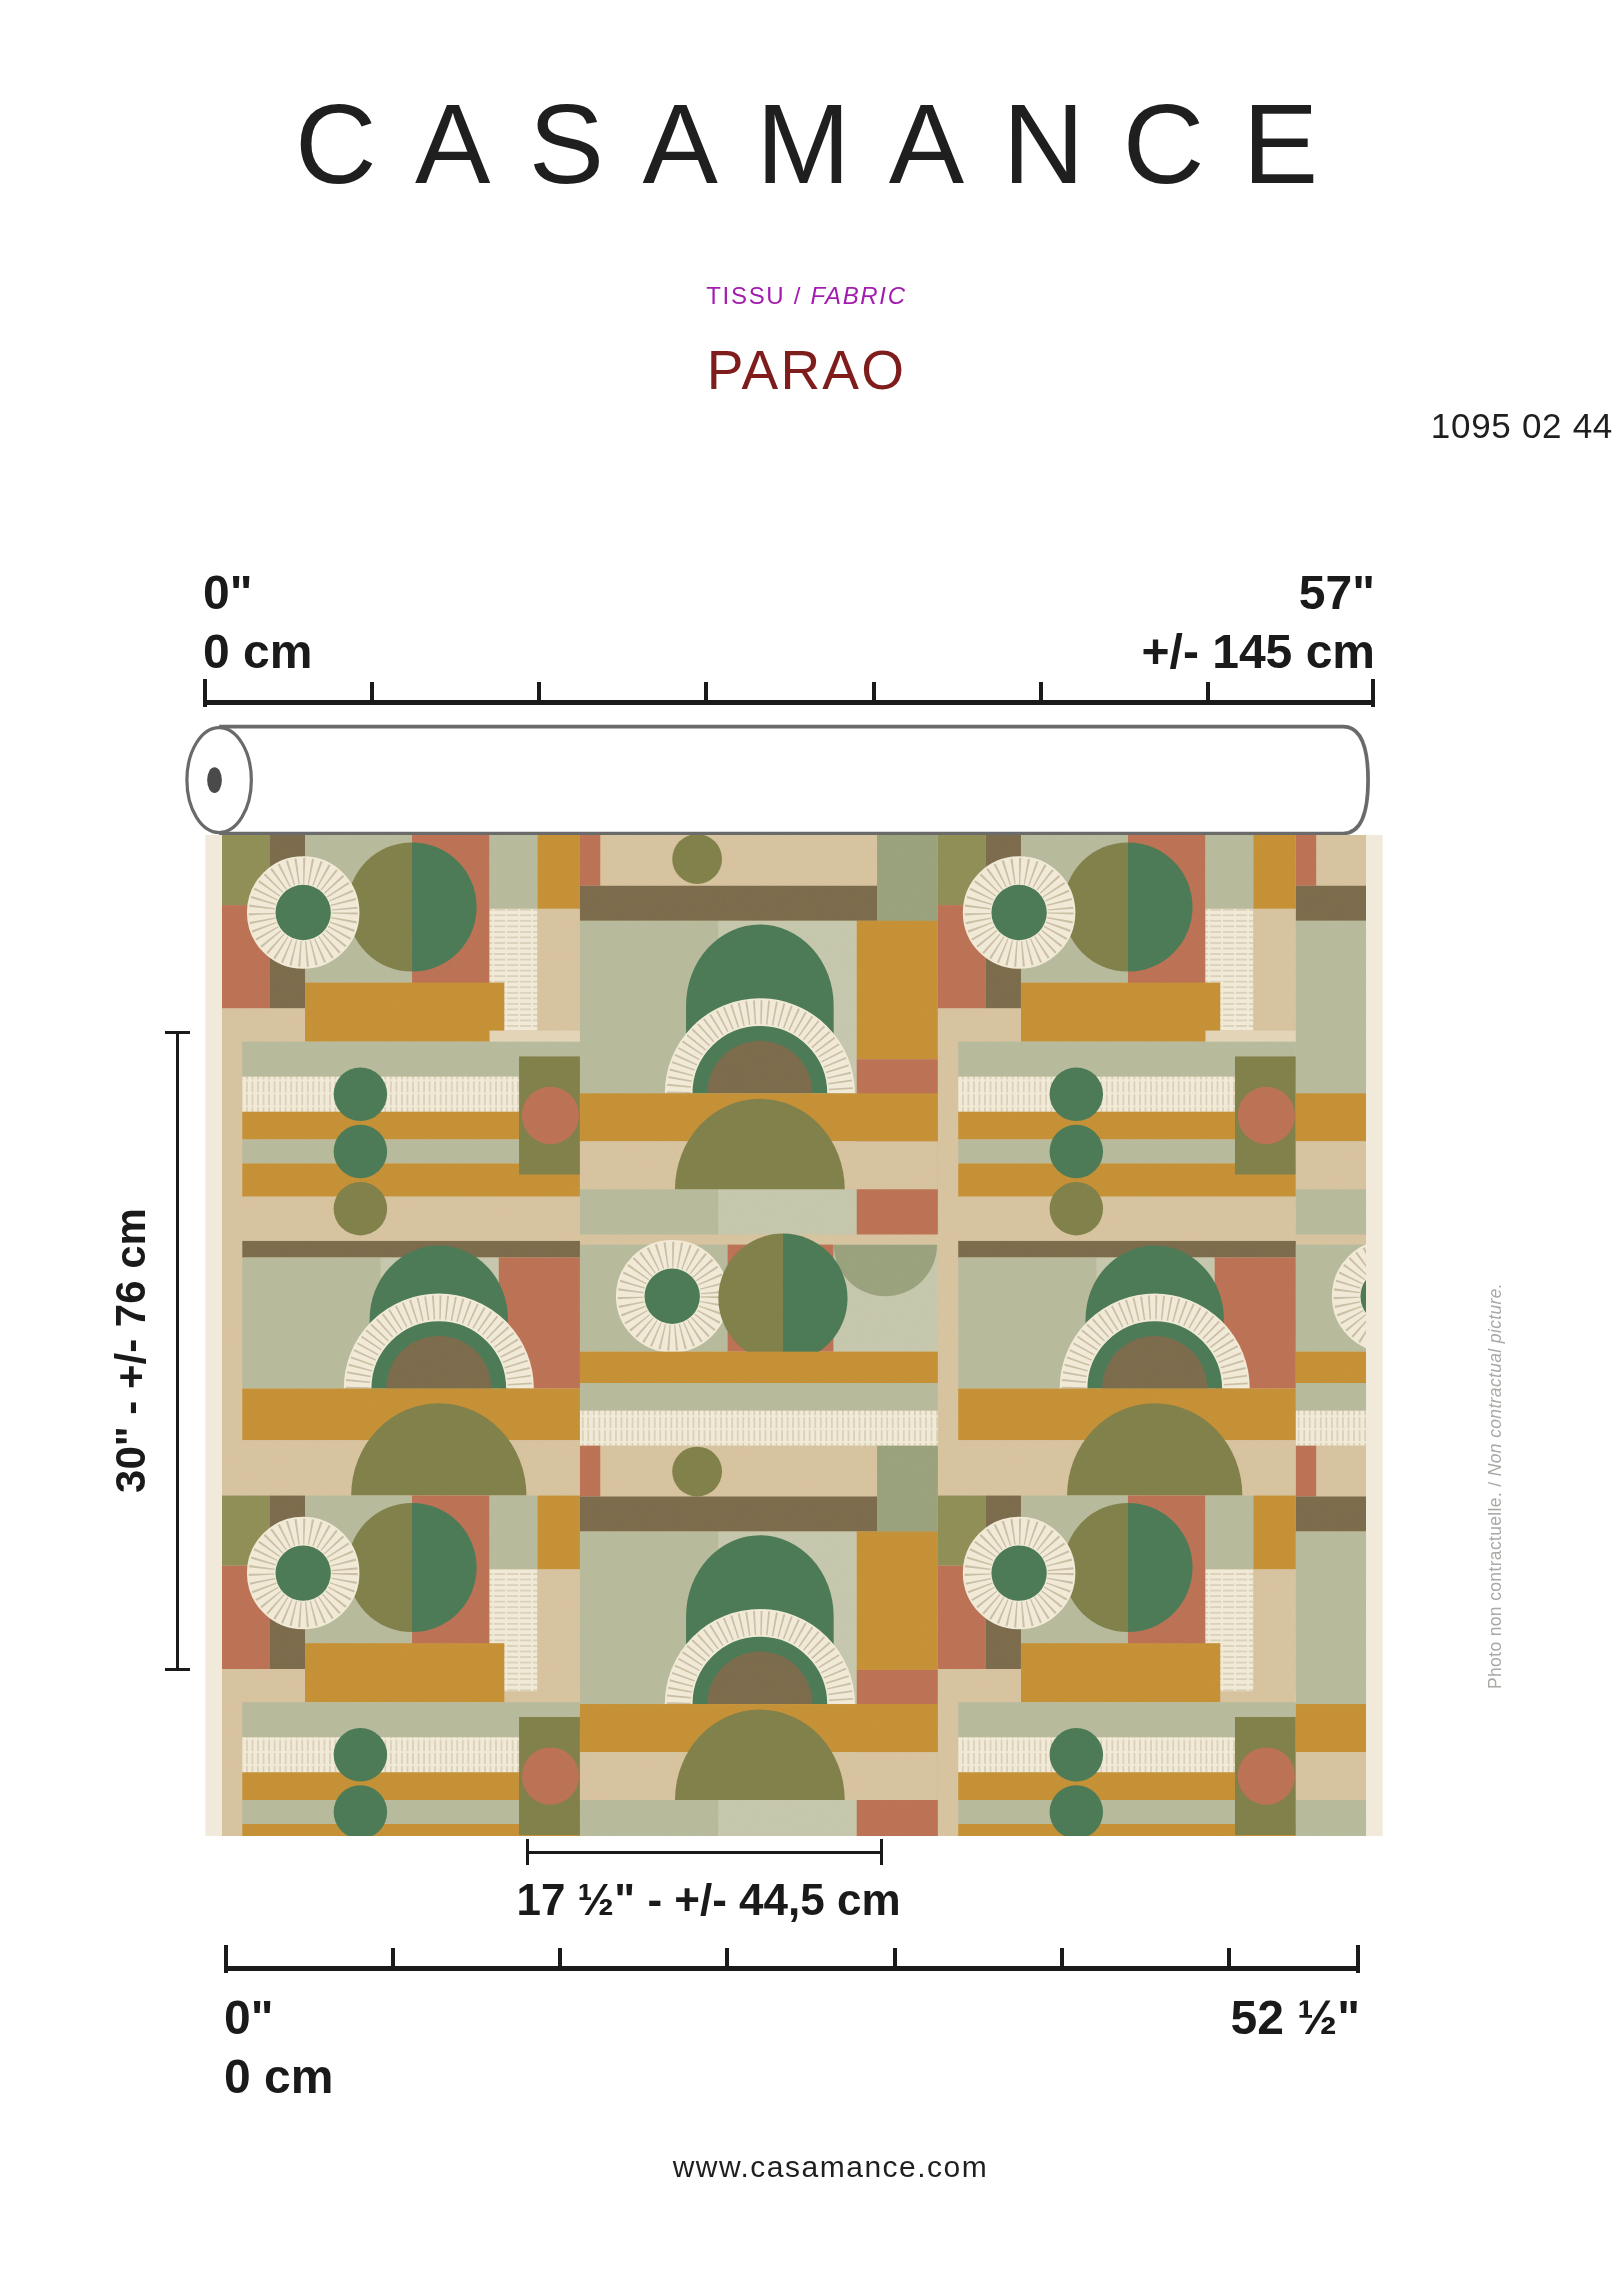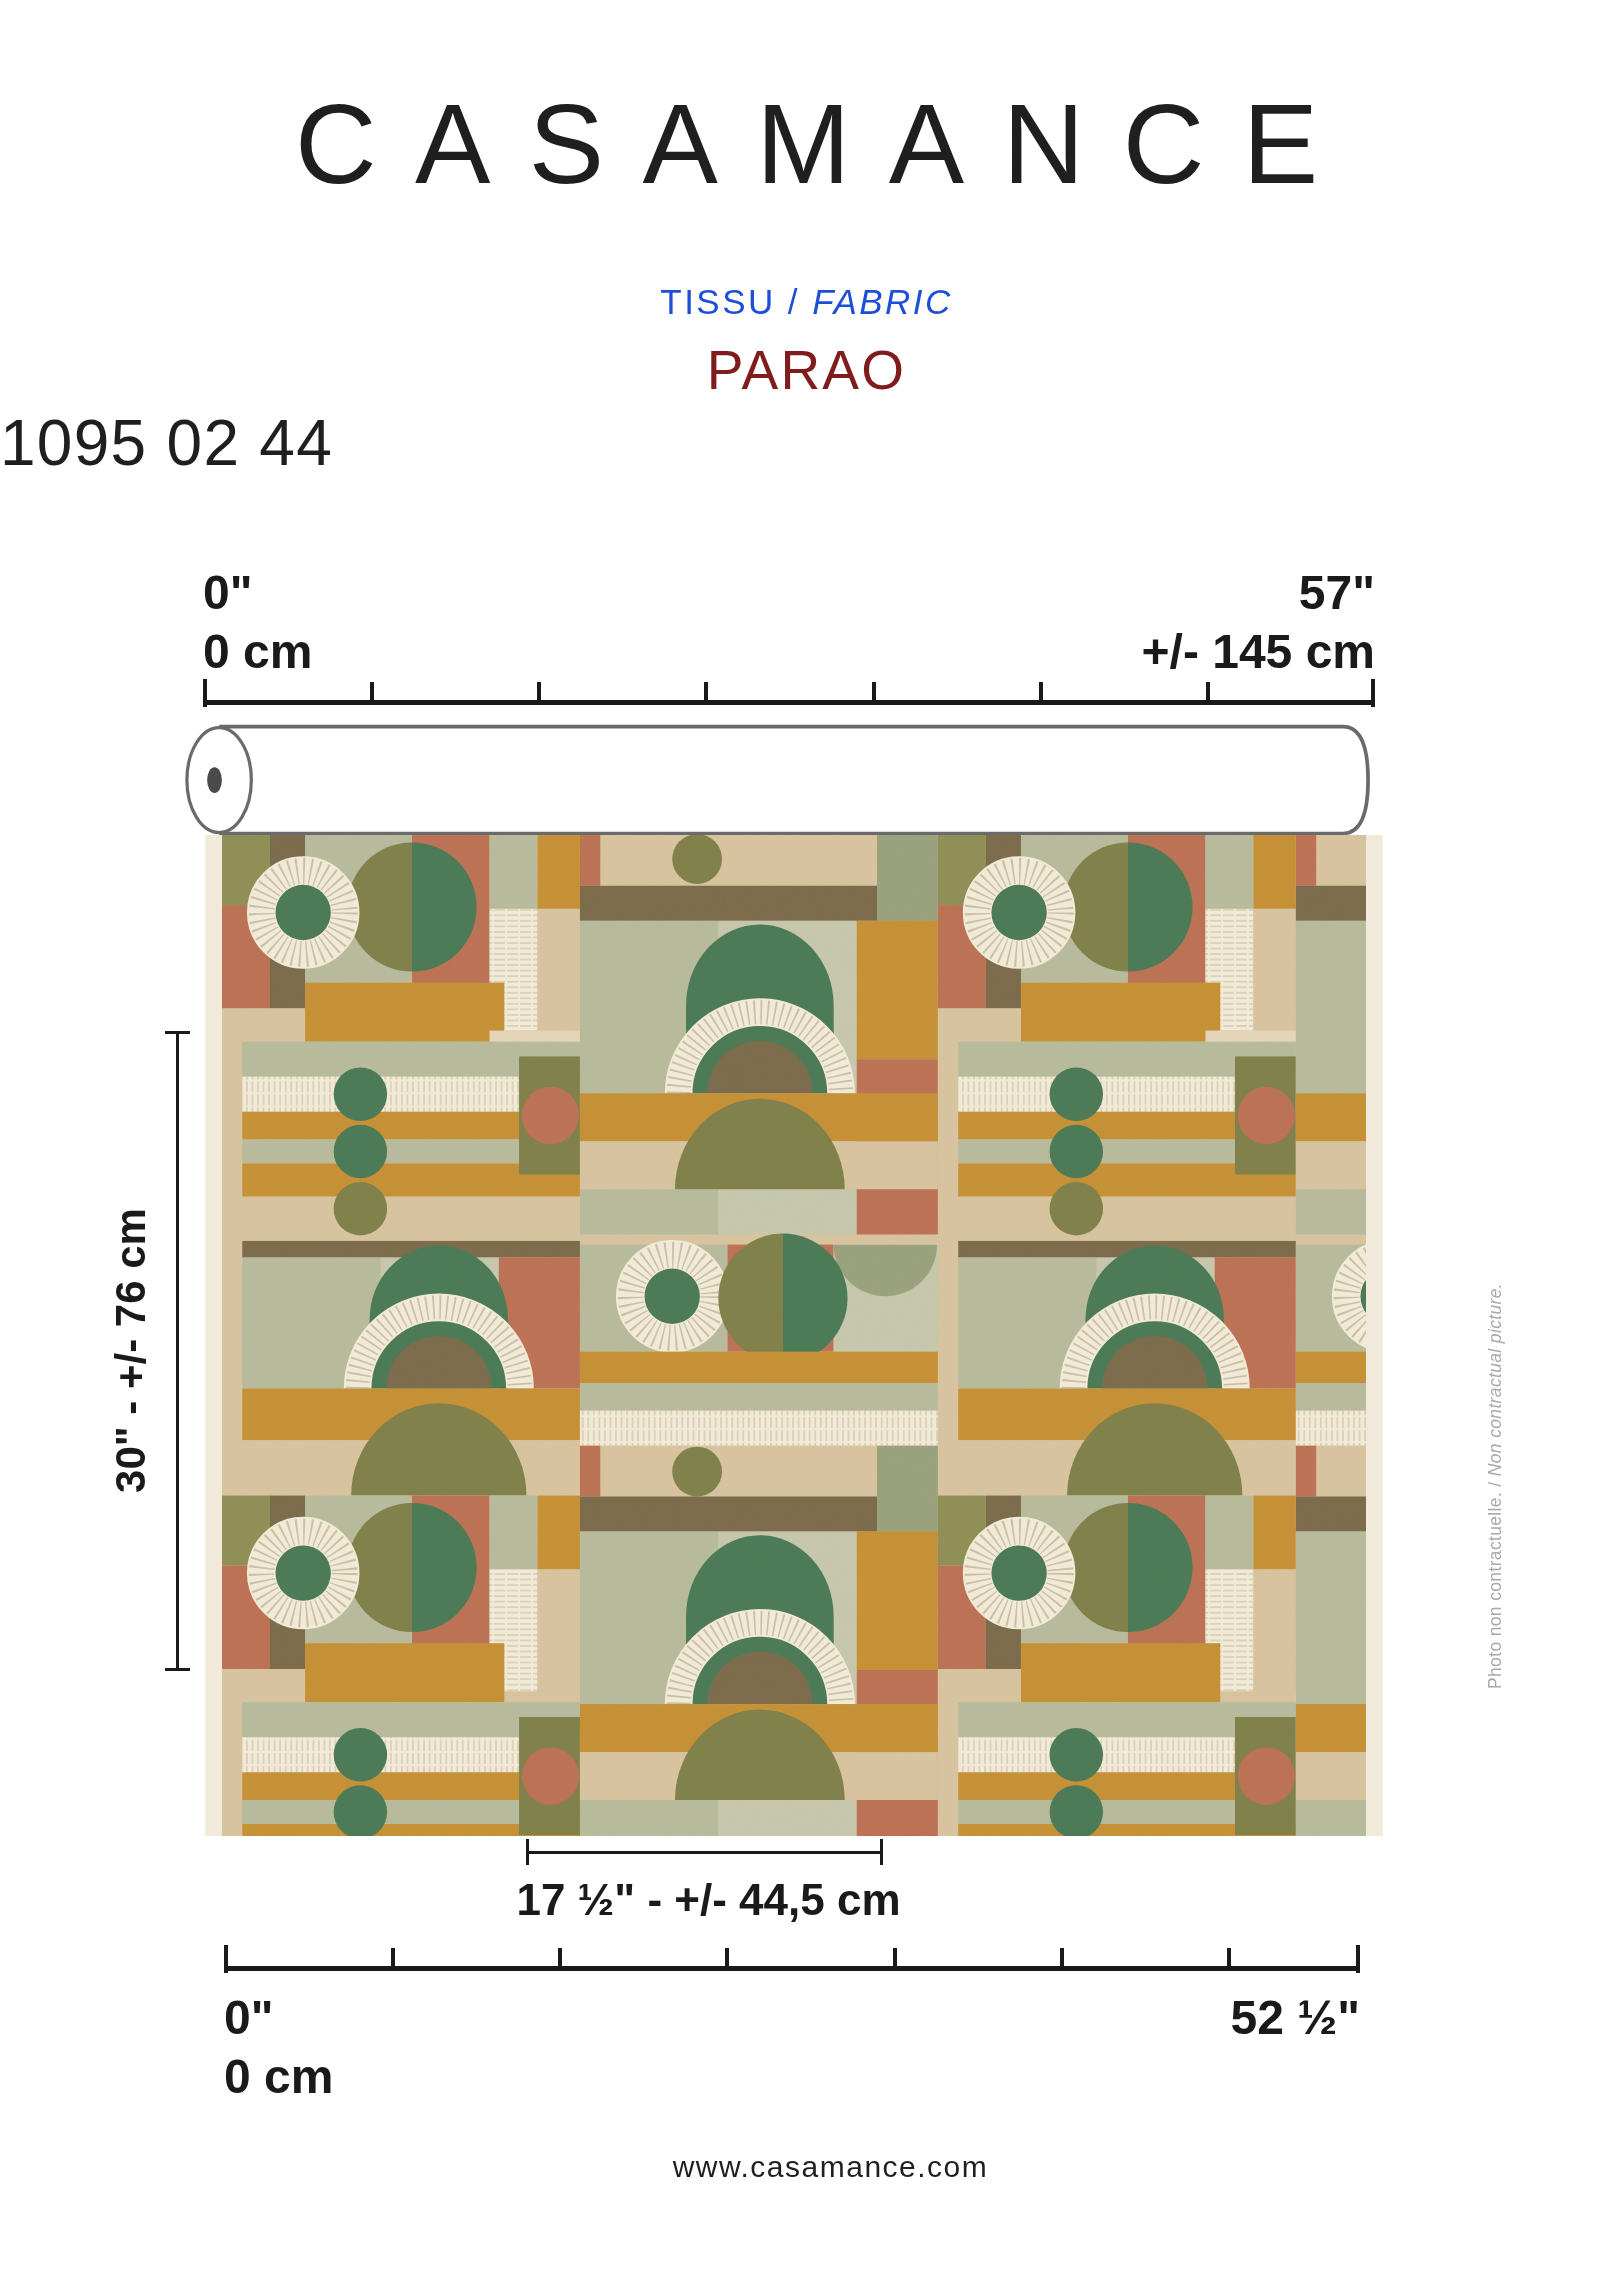--- a/index.html
+++ b/index.html
@@ -14,32 +14,32 @@
   
   .logo{
     position:absolute;left:0;right:0;top:79px;
     text-align:center;
     font-size:113px;font-weight:400;
     letter-spacing:.34em;text-indent:.34em;
     color:#1f1f1f;
   }
   .subtitle{
     position:absolute;left:0;right:0;top:282px;
-    text-align:center;font-size:35px;letter-spacing:.07em;
-    color:#1d4ed8;
+    text-align:center;font-size:24px;letter-spacing:.07em;
+    color:#a21caf;
   }
   .subtitle .it{font-style:italic;}
   .product-name{
     position:absolute;left:0;right:0;top:338px;
     text-align:center;font-size:55px;letter-spacing:.04em;
     color:#7f1d1d;
   }
   .product-ref{
     position:absolute;left:0;right:0;top:406px;
-    text-align:left;font-size:64px;letter-spacing:.02em;
+    text-align:right;font-size:35px;letter-spacing:.02em;
     color:#1f1f1f;
   }
   
   .scale-label{position:absolute;font-size:48px;line-height:59px;font-weight:600;color:#1a1a1a;white-space:nowrap;}
   .tl{left:203px;top:563px;text-align:left;}
   .tr{right:238px;top:563px;text-align:right;}
   .bl{left:224px;top:1988px;text-align:left;}
   .br{right:253px;top:1988px;text-align:right;}
   
   .ruler{position:absolute;height:29.5px;}

